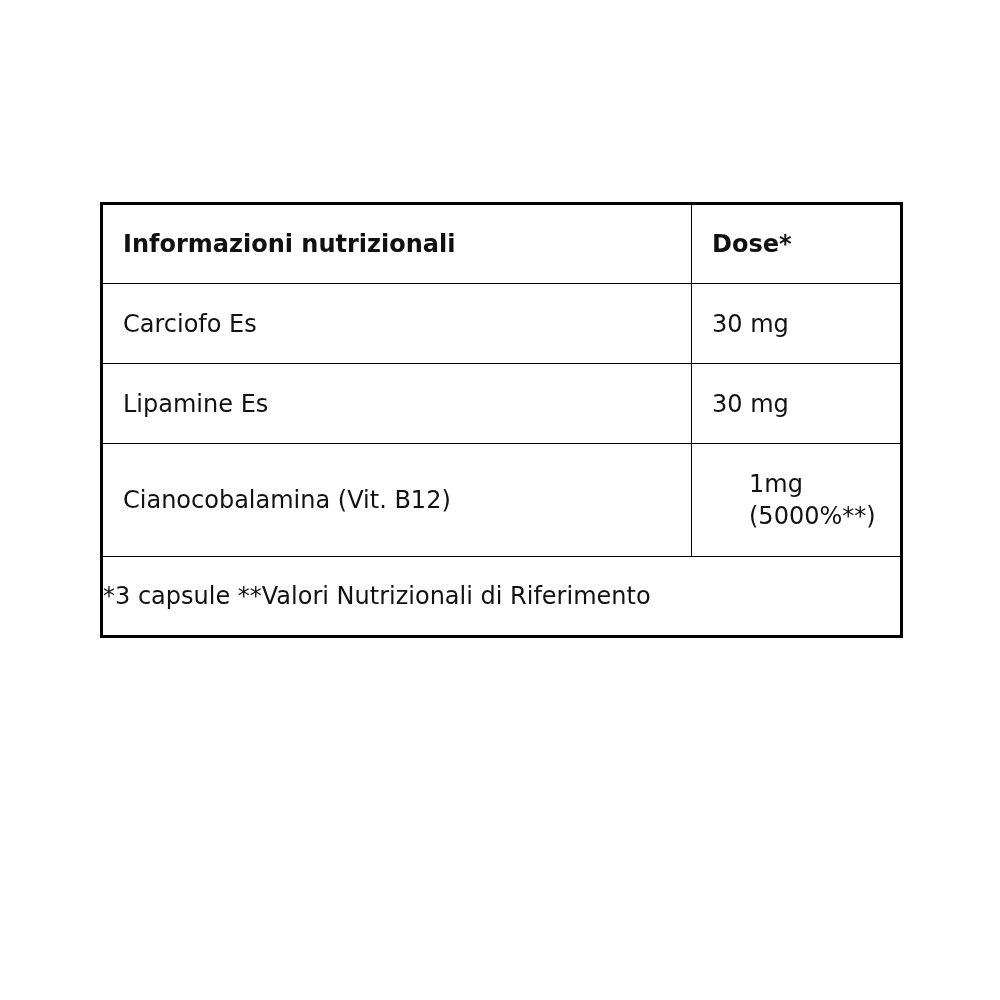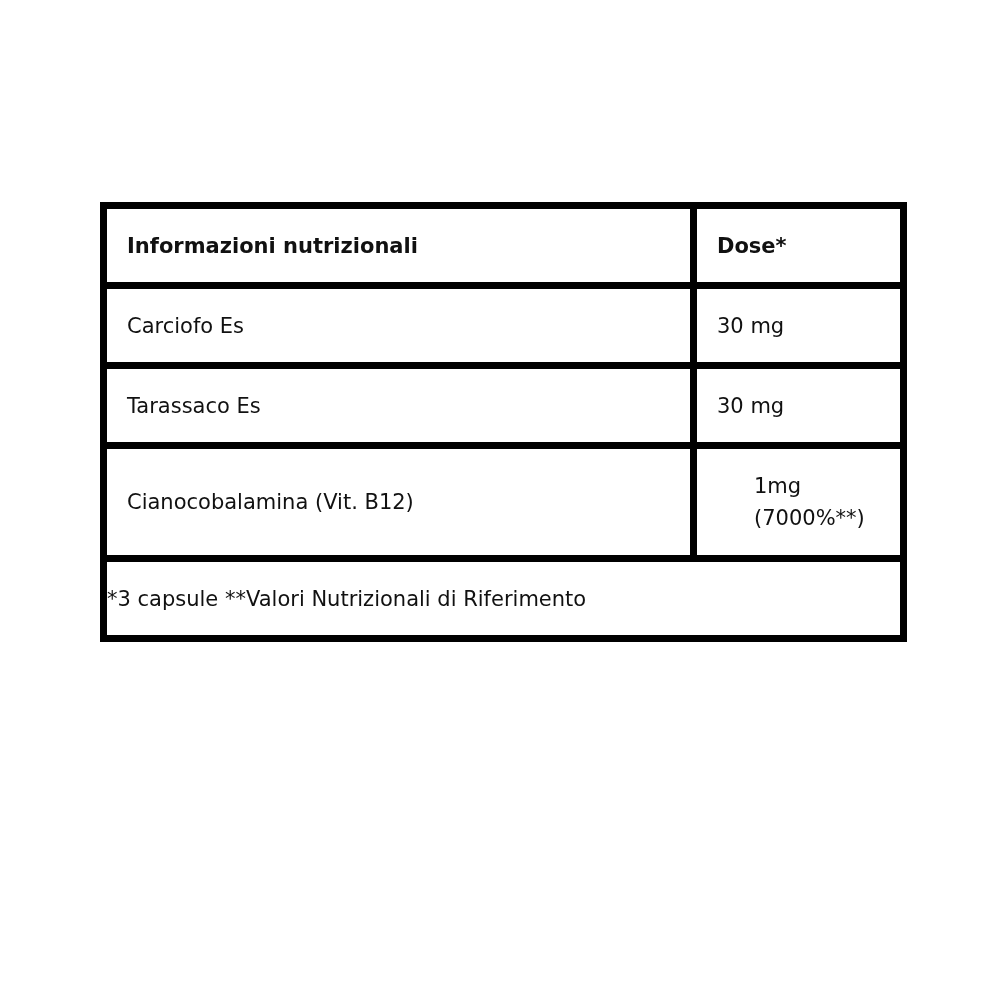--- a/index.html
+++ b/index.html
@@ -18,25 +18,25 @@
     .nutri-table {
       position: absolute;
       left: 100px;
       top: 202px;
       width: 800px;
       border-collapse: collapse;
       table-layout: fixed;
       border: 3px solid #000000;
     }
     .nutri-table td, .nutri-table th {
-      border: 7px solid #000000;
+      border: 1px solid #000000;
       padding: 0 0 0 20px;
       text-align: left;
       vertical-align: middle;
-      font-size: 21px;
+      font-size: 24px;
       font-weight: normal;
       line-height: 32px;
       box-sizing: border-box;
     }
     .nutri-table th {
       font-weight: bold;
     }
     .col-name { width: 590px; }
     .col-dose { width: 210px; }
     .row-std { height: 80px; }
@@ -59,27 +59,27 @@
   <tbody>
       <tr class="row-std">
     <th>Informazioni nutrizionali</th>
     <th>Dose*</th>
   </tr>
   <tr class="row-std">
     <td>Carciofo Es</td>
     <td>30 mg</td>
   </tr>
   <tr class="row-std">
-    <td>Tarassaco Es</td>
+    <td>Lipamine Es</td>
     <td>30 mg</td>
   </tr>
   <tr class="row-tall">
     <td>Cianocobalamina (Vit. B12)</td>
     <td>
       <span class="dose-line">1mg</span>
-      <span class="dose-line">(7000%**)</span>
+      <span class="dose-line">(5000%**)</span>
     </td>
   </tr>
   <tr class="row-foot">
     <td class="footnote" colspan="2">*3 capsule **Valori Nutrizionali di Riferimento</td>
   </tr>
 </tbody>
   </table>
 
 </body></html>

